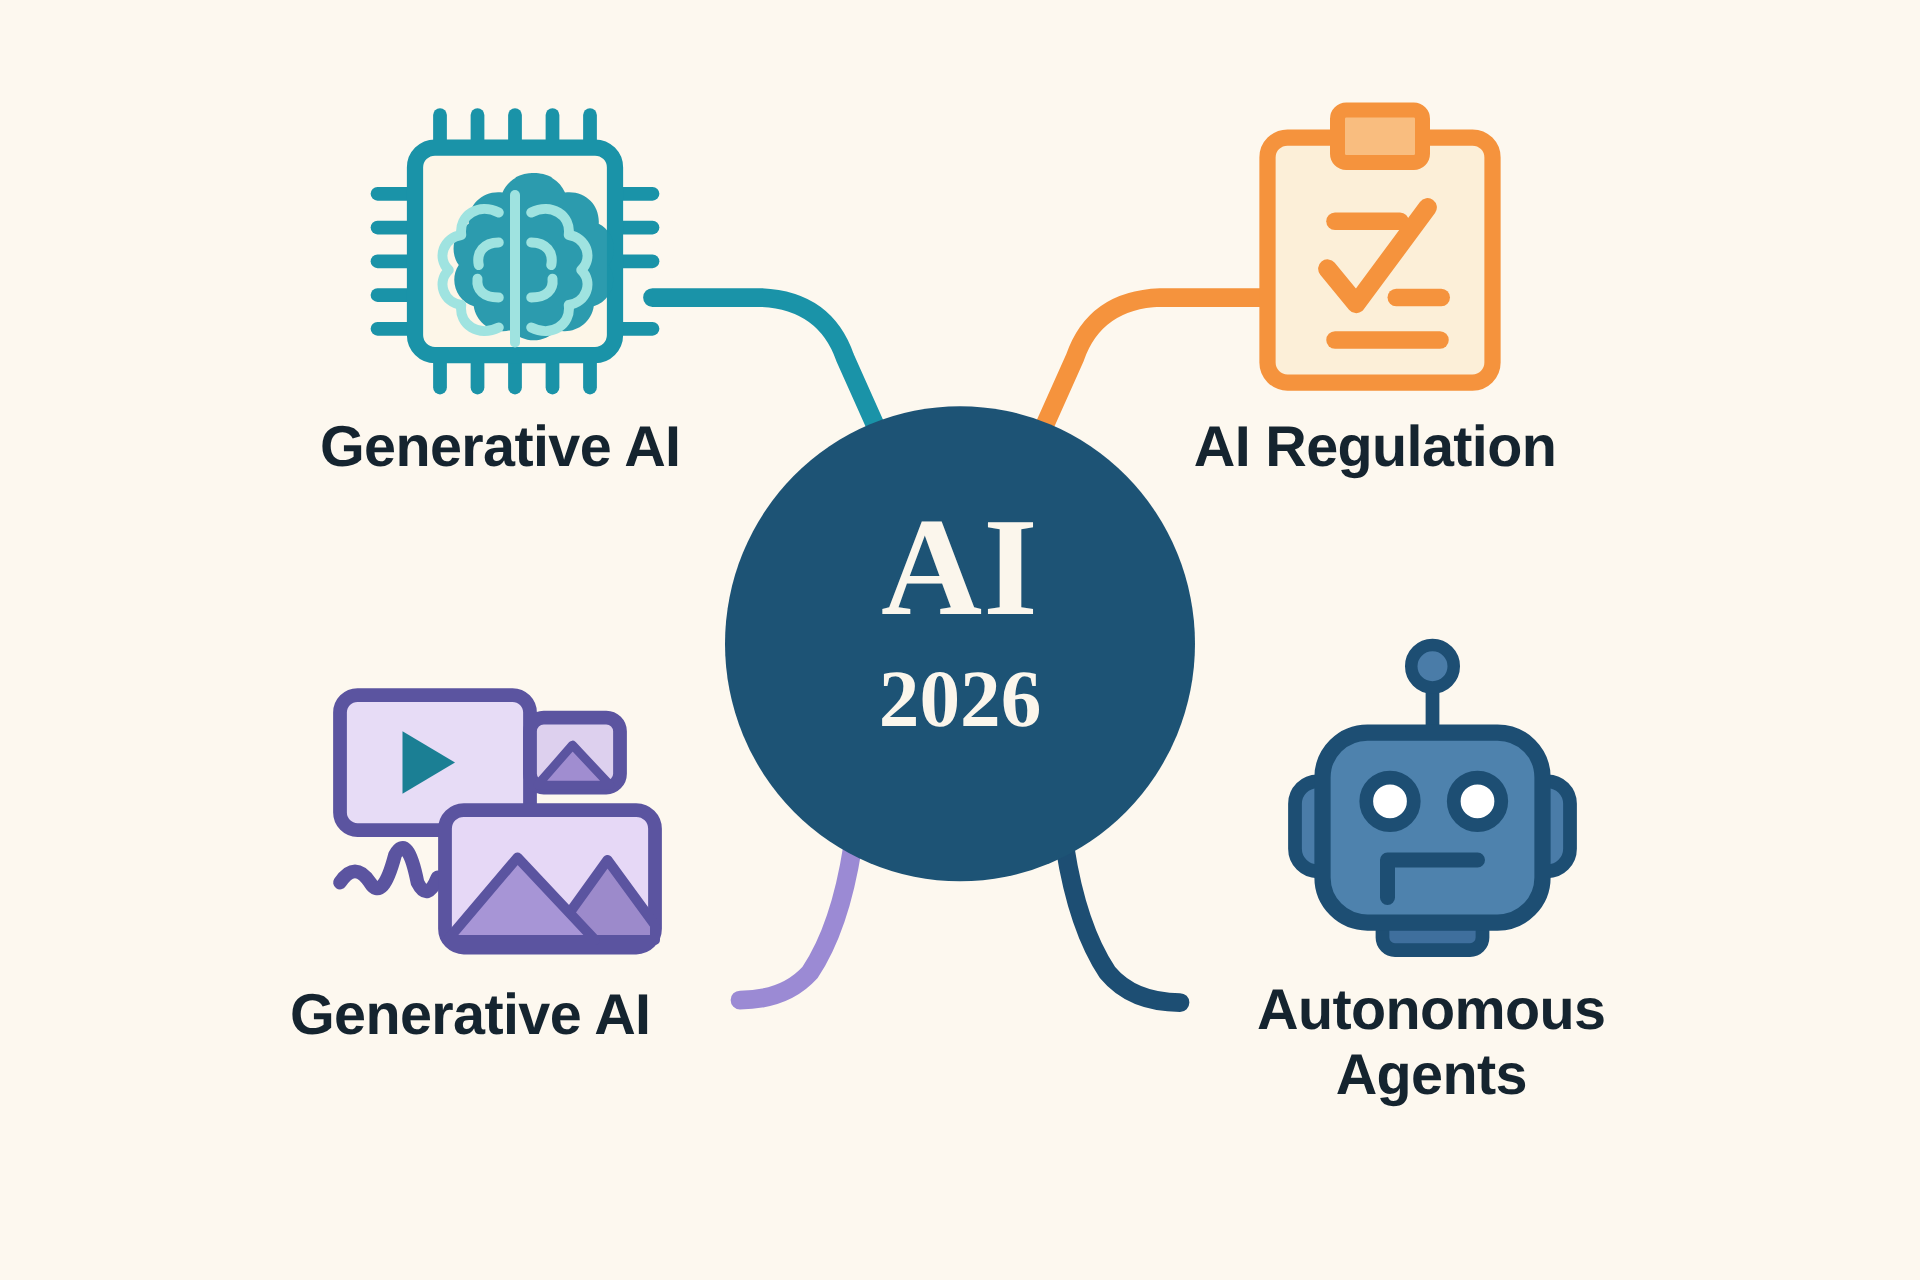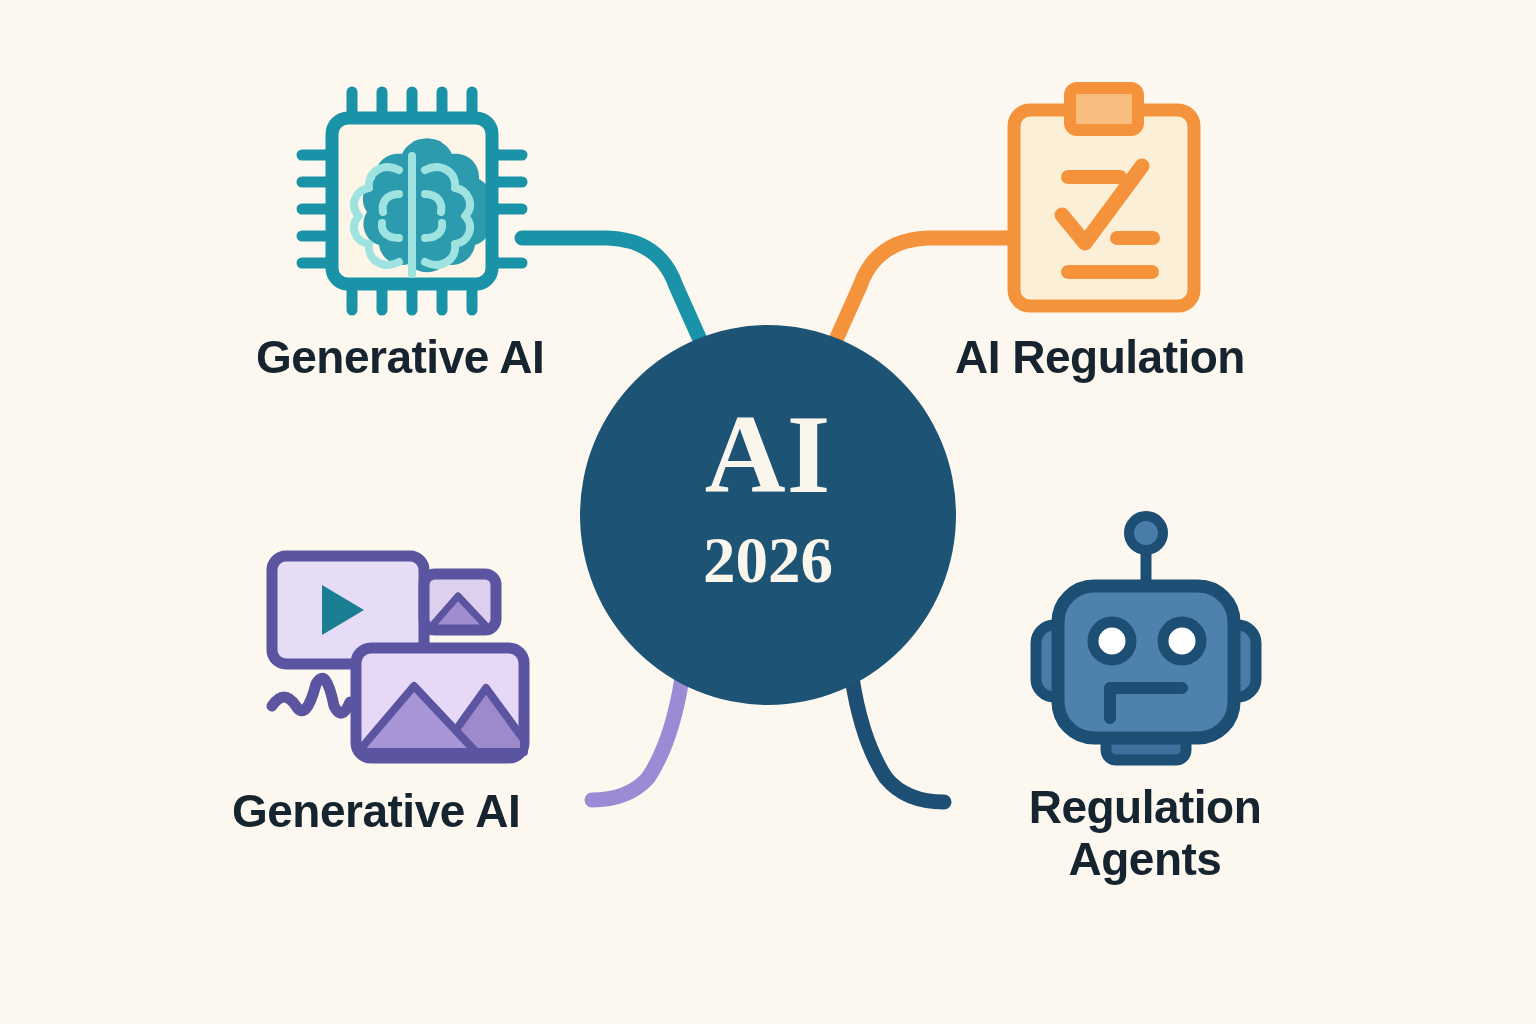--- a/index.html
+++ b/index.html
@@ -192,16 +192,16 @@
       <path d="M 1182 688 L 1110 688 L 1110 718" fill="none" stroke="#1d4e73" stroke-width="12" stroke-linecap="round" stroke-linejoin="round"></path>
     </g>
   </svg>
 
   <div class="center-text" id="center-title">AI</div>
   <div class="center-text" id="center-year">2026</div>
 
   <div class="node-label" id="label-generative-ai">Generative AI</div>
   <div class="node-label" id="label-ai-regulation">AI Regulation</div>
   <div class="node-label" id="label-multimodal-ai">Generative AI</div>
-  <div class="node-label" id="label-autonomous-agents">Regulation
+  <div class="node-label" id="label-autonomous-agents">Autonomous
 Agents</div>
 
 </div>
 
 </body></html>

